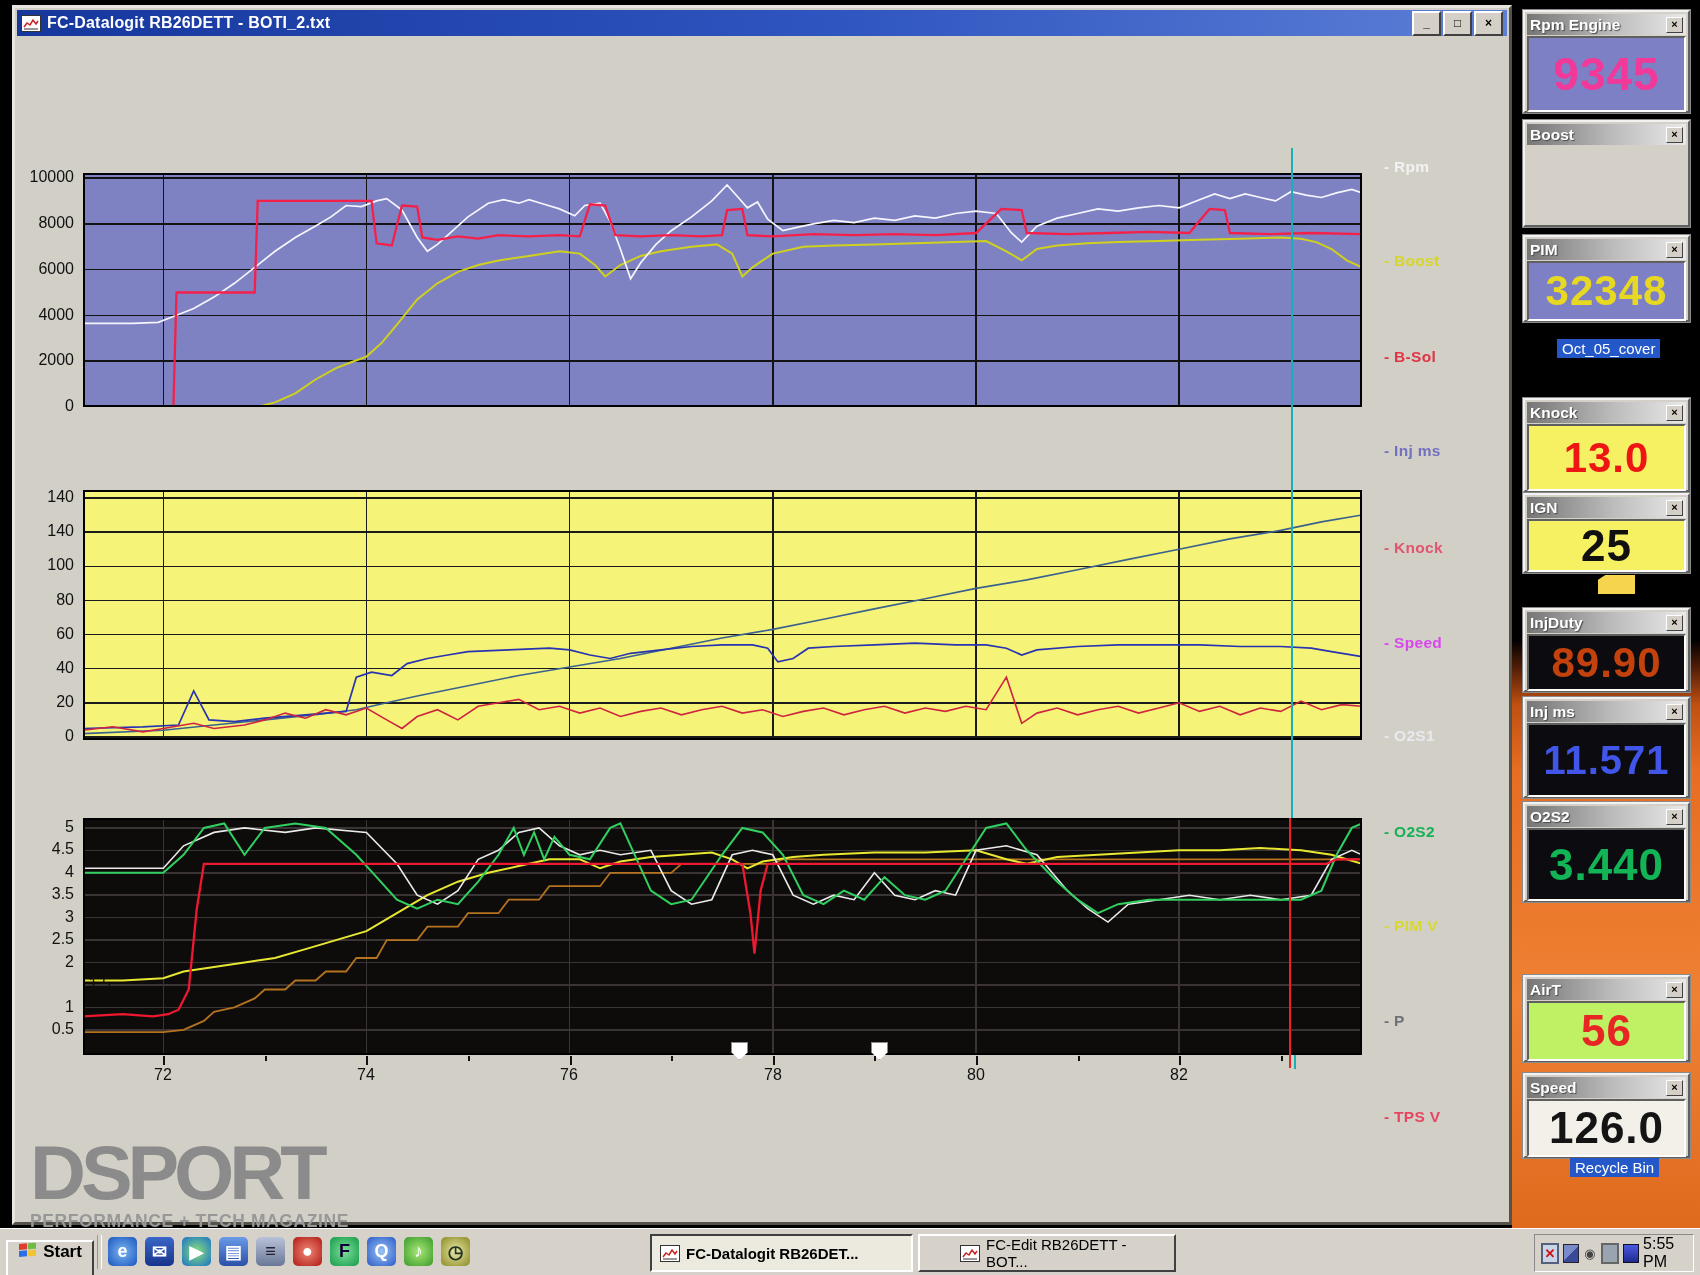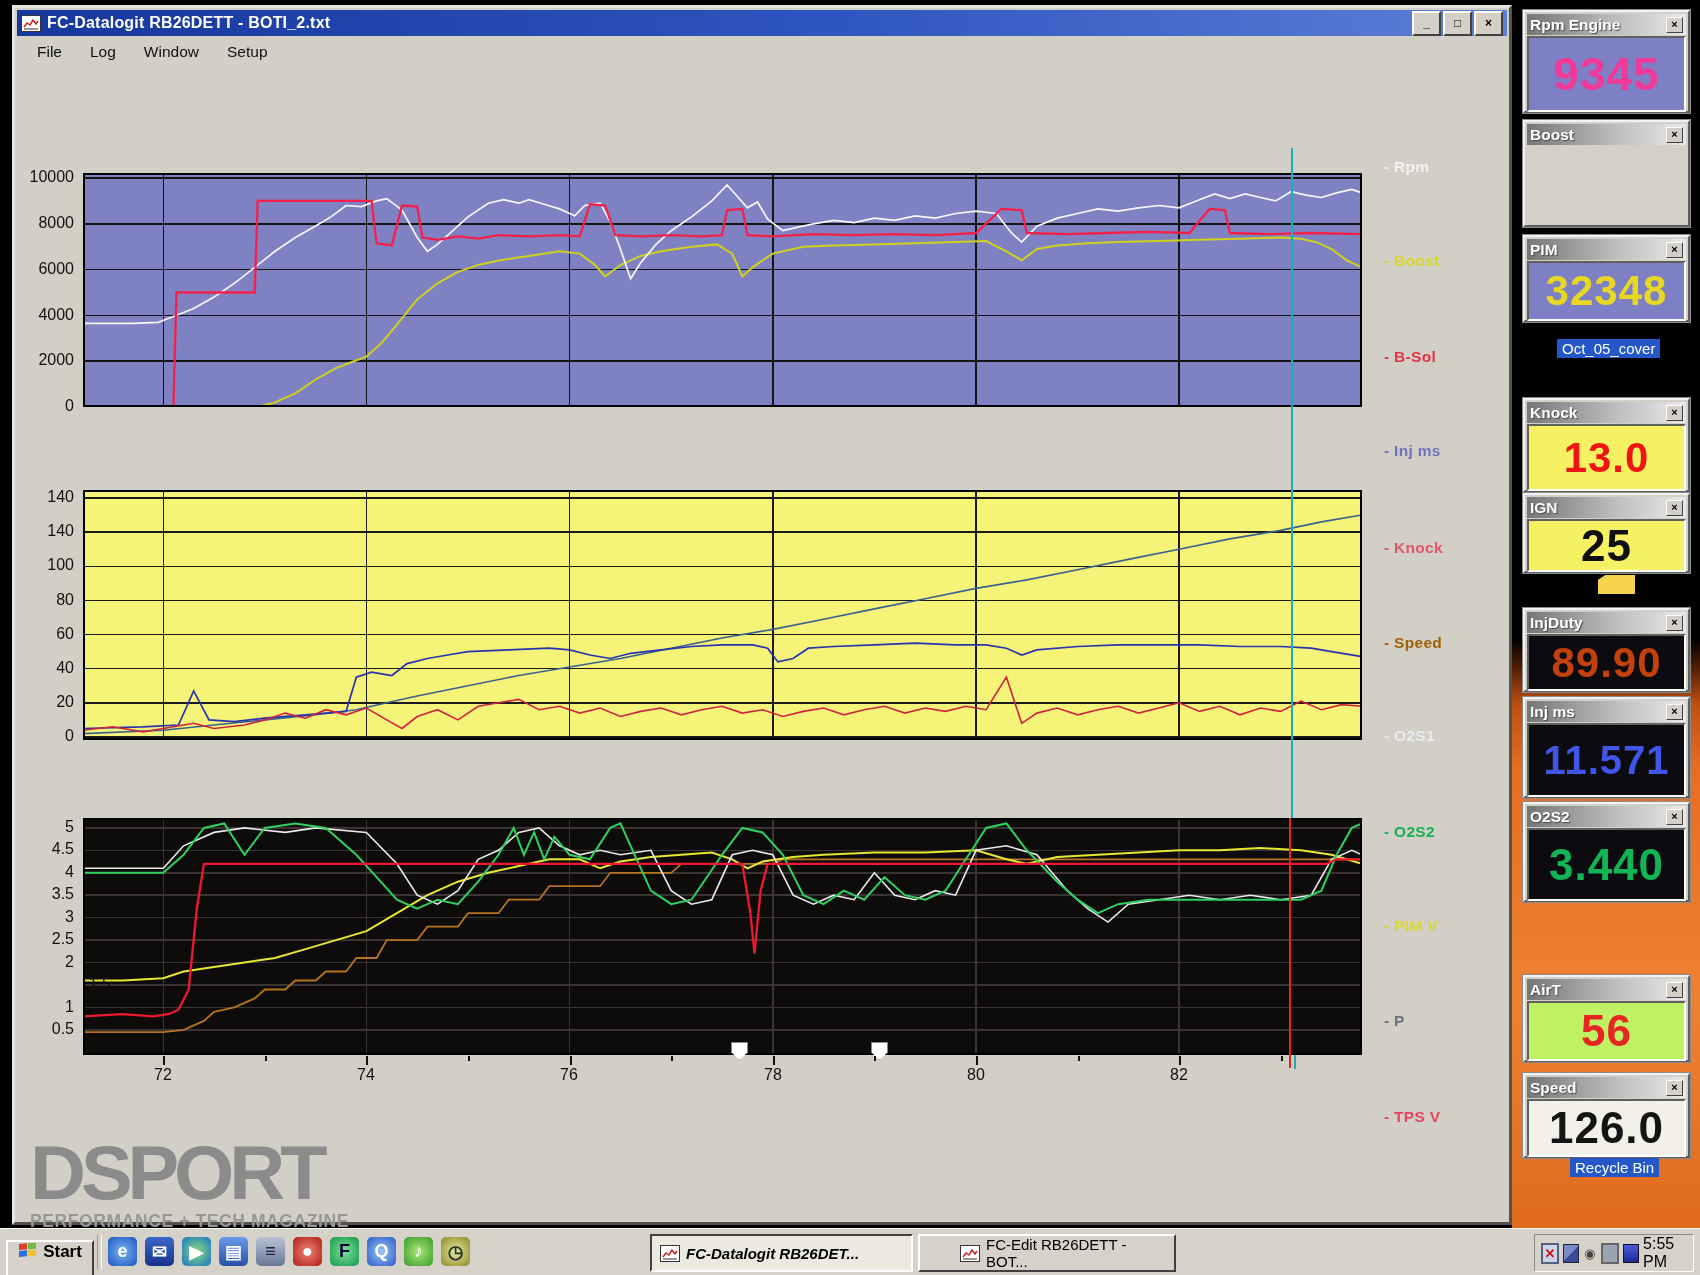--- a/index.html
+++ b/index.html
@@ -87,26 +87,20 @@
       <span class="chart-ico">
         <svg width="18" height="15">
             <polyline points="2,11 5,7 8,9 11,4 14,8 16,5" fill="none" stroke="#c22" stroke-width="1.5"></polyline>
             <polyline points="2,13 16,13" stroke="#333" stroke-width="1"></polyline>
           </svg>
       </span>
       <span id="title-text">FC-Datalogit RB26DETT - BOTI_2.txt</span>
       <span class="cap-btn">_</span>
       <span class="cap-btn">□</span>
       <span class="cap-btn">×</span>
-    </div>
-    <div id="menubar">
-      <span>File</span>
-      <span>Log</span>
-      <span>Window</span>
-      <span>Setup</span>
     </div>
   </div>
 
   <div class="chart" style="left: 83px; top: 173px; width: 1279px; height: 234px; background: rgb(127, 130, 194);"><svg width="1279" height="234">
         <line x1="80.25496425734771" y1="0" x2="80.25496425734771" y2="234" stroke="#141414" stroke-width="1.5" shape-rendering="crispEdges"></line>
         <line x1="283.43208895949226" y1="0" x2="283.43208895949226" y2="234" stroke="#141414" stroke-width="1.5" shape-rendering="crispEdges"></line>
         <line x1="486.6092136616367" y1="0" x2="486.6092136616367" y2="234" stroke="#141414" stroke-width="1.5" shape-rendering="crispEdges"></line>
         <line x1="689.7863383637812" y1="0" x2="689.7863383637812" y2="234" stroke="#141414" stroke-width="1.5" shape-rendering="crispEdges"></line>
         <line x1="892.9634630659257" y1="0" x2="892.9634630659257" y2="234" stroke="#141414" stroke-width="1.5" shape-rendering="crispEdges"></line>
         <line x1="1096.1405877680702" y1="0" x2="1096.1405877680702" y2="234" stroke="#141414" stroke-width="1.5" shape-rendering="crispEdges"></line>
@@ -268,21 +262,21 @@
       <span class="ql" style="background:linear-gradient(#3a66c8,#16348c);">✉</span>
       <span class="ql" style="background:radial-gradient(#8adf7a,#1a72c8);">▶</span>
       <span class="ql" style="background:linear-gradient(#6a9ae8,#2a50a8);">▤</span>
       <span class="ql" style="background:linear-gradient(#b8c2d8,#6a7898);color:#223;">≡</span>
       <span class="ql" style="background:radial-gradient(#f08878,#b01a12);">●</span>
       <span class="ql" style="background:radial-gradient(#7ce09a,#149a4a);color:#103;">F</span>
       <span class="ql" style="background:radial-gradient(#9ac4f4,#2a5ac8);">Q</span>
       <span class="ql" style="background:radial-gradient(#a8e878,#3a9a28);">♪</span>
       <span class="ql" style="background:radial-gradient(#e8e8a8,#8a8a20);color:#232;">◷</span>
     </div>
-    <div class="tb-btn active" style="left:650px;width:263px;font-style:italic;">
+    <div class="tb-btn active" style="left:650px;width:263px;">
       <span class="chart-ico">
         <svg width="18" height="15">
             <polyline points="2,11 5,7 8,9 11,4 14,8 16,5" fill="none" stroke="#c22" stroke-width="1.5"></polyline>
             <polyline points="2,13 16,13" stroke="#333" stroke-width="1"></polyline>
           </svg>
       </span>
       <span>FC-Datalogit RB26DET...</span>
     </div>
     <div class="tb-btn" style="left:918px;width:258px;padding-left:40px;">
       <span class="chart-ico">
@@ -343,19 +337,19 @@
     <div class="xtick" style="left: 874px; height: 5px;"></div>
     <div class="xtick" style="left: 976px; height: 9px;"></div>
     <div class="xtick" style="left: 1078px; height: 5px;"></div>
     <div class="xtick" style="left: 1179px; height: 9px;"></div>
     <div class="xtick" style="left: 1281px; height: 5px;"></div>
     <div class="leglab" style="top: 158px; color: rgb(242, 242, 242);">- Rpm</div>
     <div class="leglab" style="top: 252px; color: rgb(214, 214, 42);">- Boost</div>
     <div class="leglab" style="top: 348px; color: rgb(224, 53, 69);">- B-Sol</div>
     <div class="leglab" style="top: 442px; color: rgb(112, 112, 192);">- Inj ms</div>
     <div class="leglab" style="top: 539px; color: rgb(224, 85, 112);">- Knock</div>
-    <div class="leglab" style="top: 634px; color: #a16207;">- Speed</div>
+    <div class="leglab" style="top: 634px; color: #d946ef;">- Speed</div>
     <div class="leglab" style="top: 727px; color: rgb(233, 233, 239);">- O2S1</div>
     <div class="leglab" style="top: 823px; color: rgb(23, 177, 87);">- O2S2</div>
     <div class="leglab" style="top: 917px; color: rgb(216, 216, 48);">- PIM V</div>
     <div class="leglab" style="top: 1012px; color: rgb(112, 112, 122);">- P</div>
     <div class="leglab" style="top: 1108px; color: rgb(229, 69, 96);">- TPS V</div>
   </div>
 
 </body></html>

